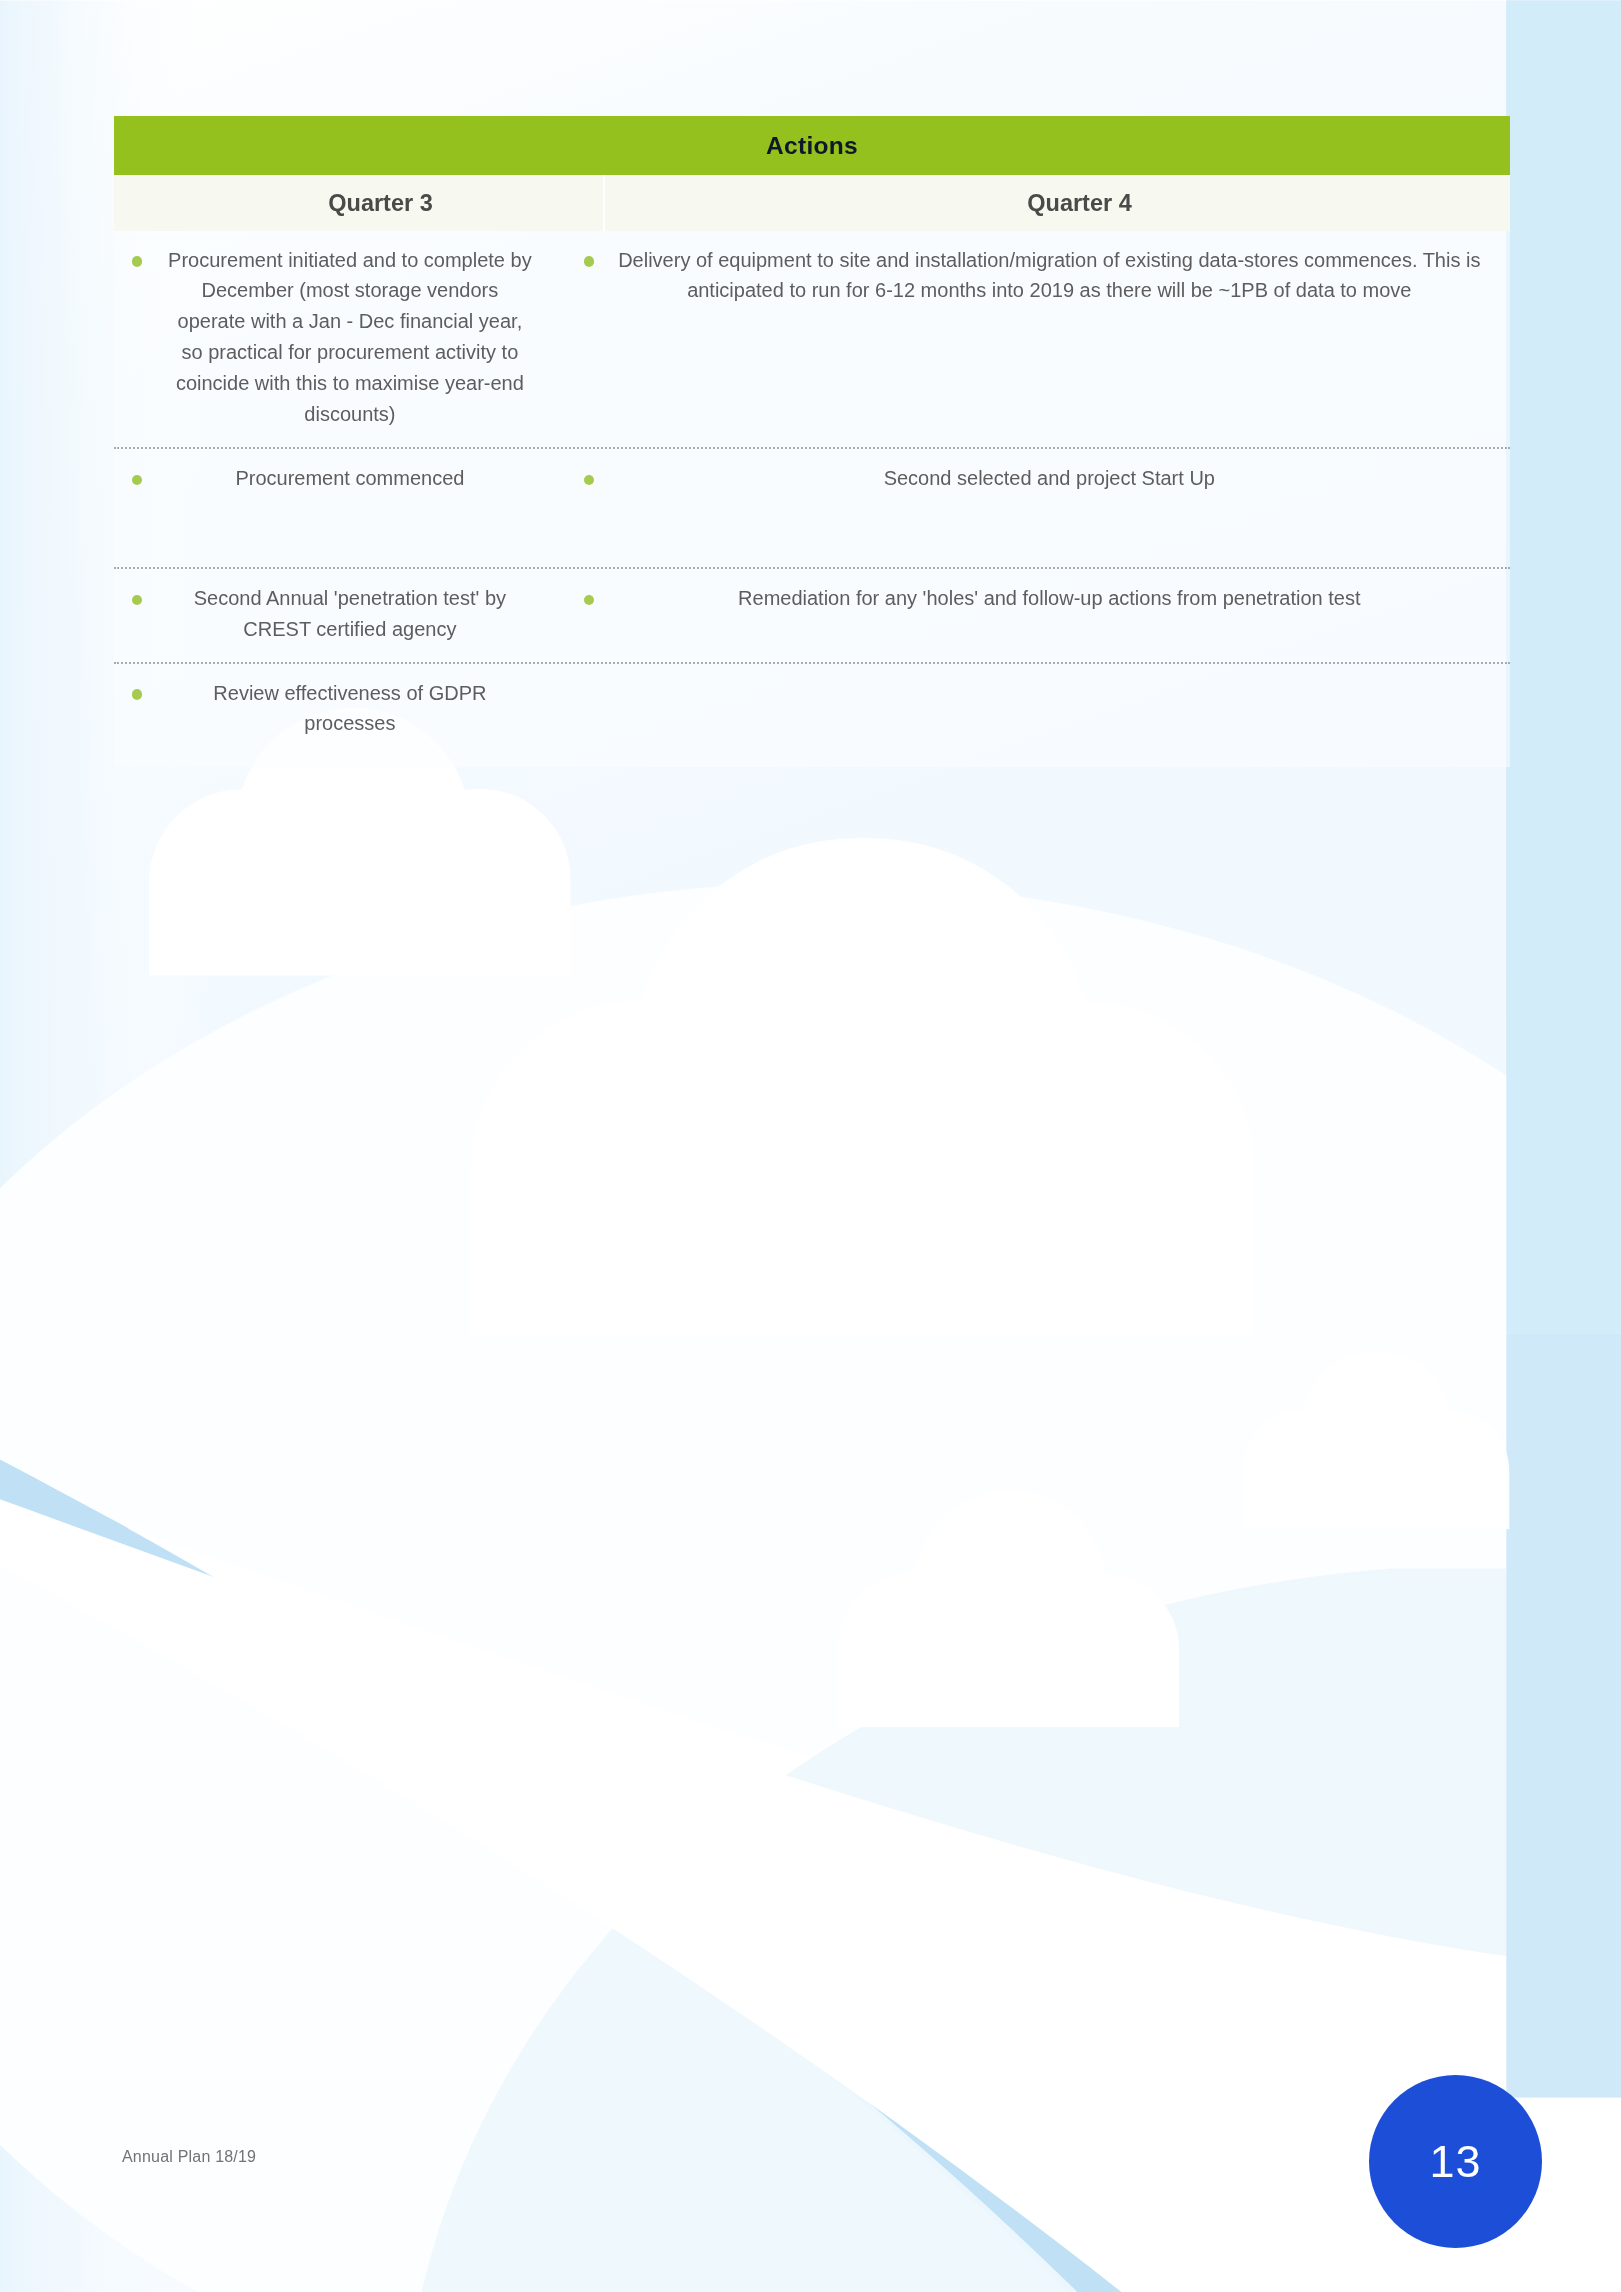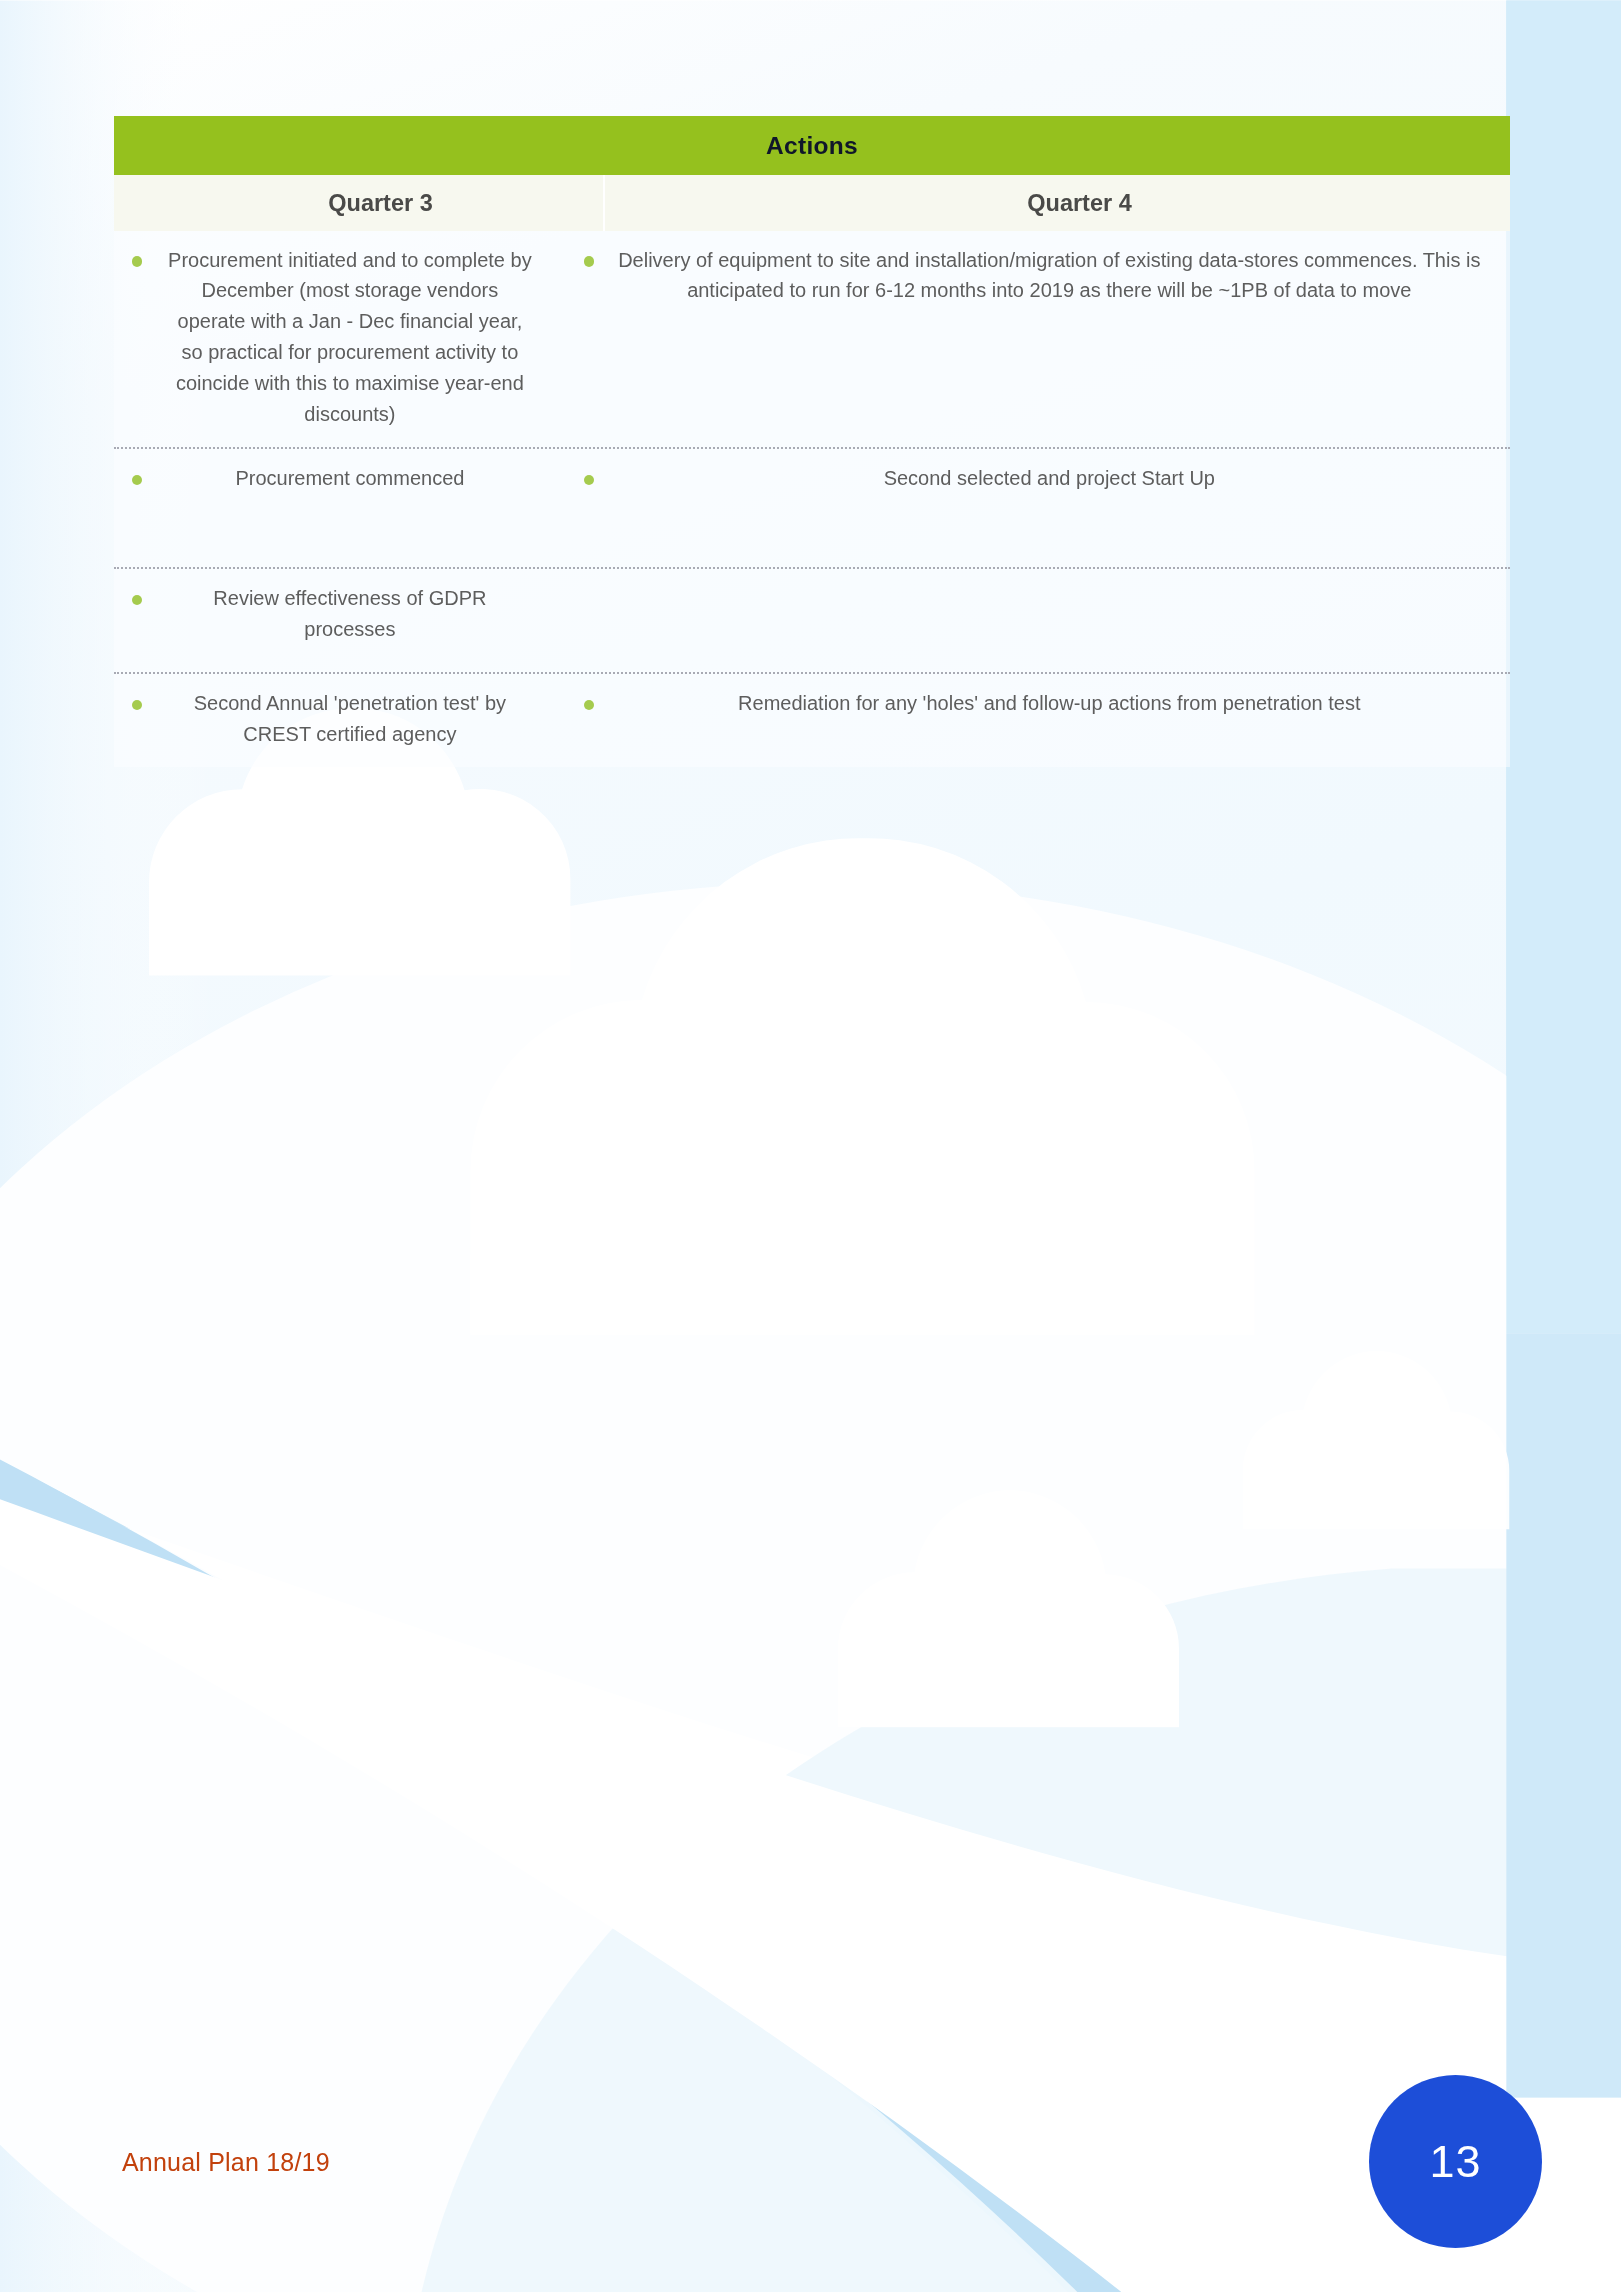--- a/index.html
+++ b/index.html
@@ -126,22 +126,22 @@
   .row-h1 { min-height: 172px; }
   .row-h2 { min-height: 118px; }
   .row-h3 { min-height: 103px; }
   .row-h4 { min-height: 76px; }
 
   
   .footer-text {
     position: absolute;
     left: 122px;
     top: 2148px;
-    color: #c2410c;
-    font-size: 25px;
+    color: #737373;
+    font-size: 16px;
     font-weight: 300;
     letter-spacing: 0.2px;
   }
 
   .page-number-badge {
     position: absolute;
     left: 1369px;
     top: 2075px;
     width: 173px;
     height: 173px;
@@ -262,43 +262,43 @@
             </div>
           </div>
           <div class="tcell tcell-q4">
             <div class="bullet-item">
               <span class="bullet-dot"></span>
               <span class="bullet-text">Second selected and project Start Up</span>
             </div>
           </div>
         </div>
 
+        <div class="trow row-h4">
+          <div class="tcell tcell-q3">
+            <div class="bullet-item">
+              <span class="bullet-dot"></span>
+              <span class="bullet-text">Second Annual 'penetration test' by CREST certified agency</span>
+            </div>
+          </div>
+          <div class="tcell tcell-q4">
+            <div class="bullet-item">
+              <span class="bullet-dot"></span>
+              <span class="bullet-text">Remediation for any 'holes' and follow-up actions from penetration test</span>
+            </div>
+          </div>
+        </div>
+
         <div class="trow row-h3">
           <div class="tcell tcell-q3">
             <div class="bullet-item">
               <span class="bullet-dot"></span>
               <span class="bullet-text">Review effectiveness of GDPR processes</span>
             </div>
           </div>
           <div class="tcell tcell-q4"></div>
-        </div>
-
-        <div class="trow row-h4">
-          <div class="tcell tcell-q3">
-            <div class="bullet-item">
-              <span class="bullet-dot"></span>
-              <span class="bullet-text">Second Annual 'penetration test' by CREST certified agency</span>
-            </div>
-          </div>
-          <div class="tcell tcell-q4">
-            <div class="bullet-item">
-              <span class="bullet-dot"></span>
-              <span class="bullet-text">Remediation for any 'holes' and follow-up actions from penetration test</span>
-            </div>
-          </div>
         </div>
 
       </div>
     </div>
 
     <div class="footer-text">Annual Plan 18/19</div>
 
     <div class="page-number-badge">
       <span>13</span>
     </div>

